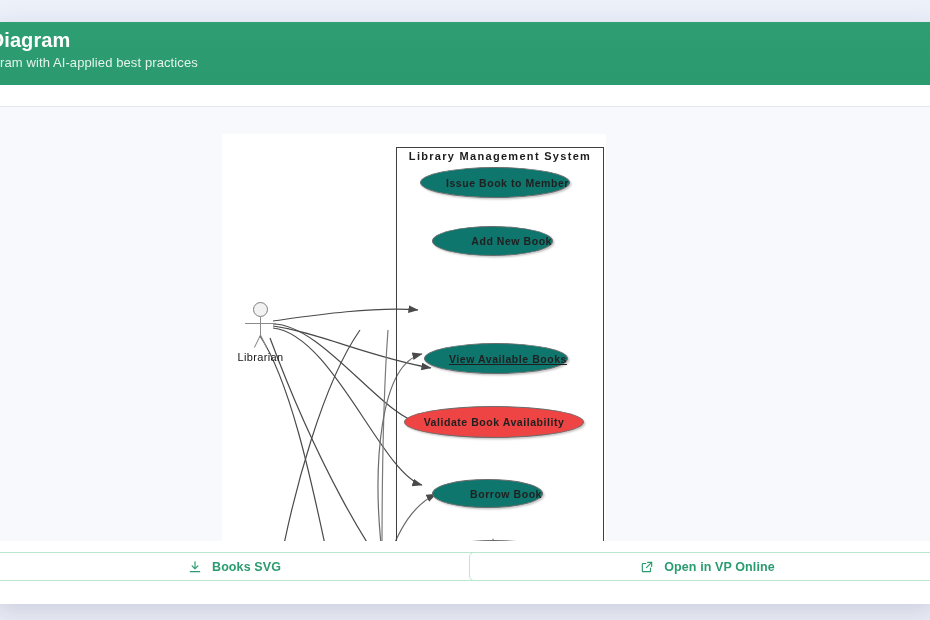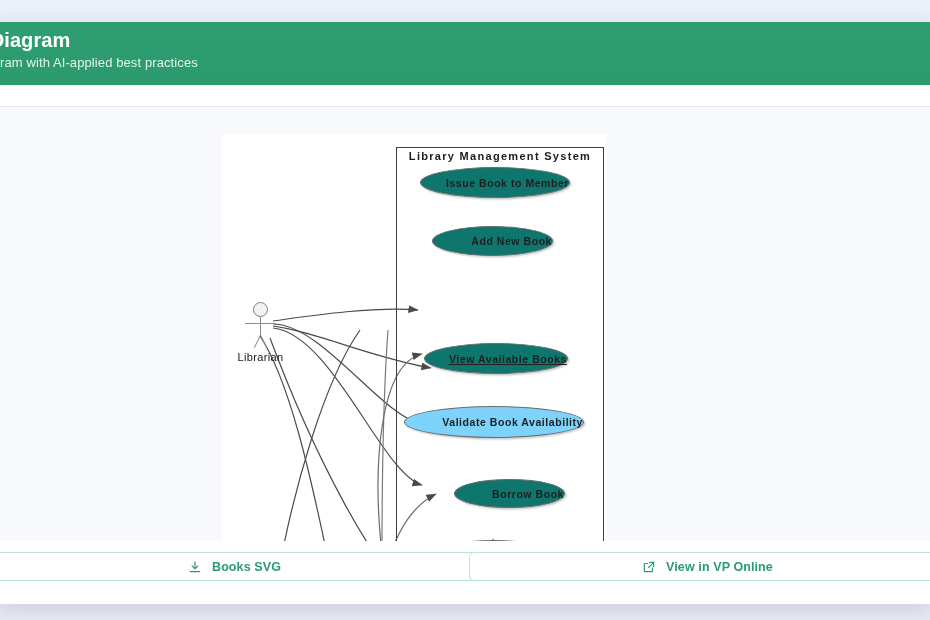--- a/index.html
+++ b/index.html
@@ -71,21 +71,21 @@
     position:absolute;
     border-radius:50%;
     border:1px solid #6c6c6c;
     box-sizing:border-box;
     display:flex;align-items:center;justify-content:center;
     font-size:10.5px;font-weight:bold;color:#1f1f1f;letter-spacing:.55px;
     box-shadow:1.5px 1.5px 2px rgba(0,0,0,.22);
     white-space:nowrap;
   }
   .uc.blue{background:#0f766e;justify-content:flex-end;}
-  .uc.grey{background:#7dd3fc;justify-content:flex-end;}
+  .uc.grey{background:#ef4444;}
 
   
   .actor{position:absolute;}
   .actor .head{
     position:absolute;left:0;top:0;width:15px;height:15px;border-radius:50%;
     border:1.4px solid #7f7f7f;background:#f2f2f2;box-sizing:border-box;
   }
   .actor .body{position:absolute;left:7px;top:15px;width:1.4px;height:19px;background:#8a8a8a;}
   .actor .arms{position:absolute;left:-8px;top:21px;width:31px;height:1.4px;background:#8a8a8a;}
   .actor .legL{position:absolute;left:7px;top:33px;width:1.4px;height:14px;background:#8a8a8a;
@@ -185,21 +185,21 @@
 
 
         <div class="uc blue" style="left:202px;top:209px;width:144px;height:31px;text-decoration:underline;">
           <span>View Available Books</span>
         </div>
 
         <div class="uc grey" style="left:182px;top:272px;width:180px;height:32px;">
           <span>Validate Book Availability</span>
         </div>
 
-        <div class="uc blue" style="left:232px;top:345px;width:111px;height:29px;">
+        <div class="uc blue" style="left:210px;top:345px;width:111px;height:29px;">
           <span>Borrow Book</span>
         </div>
 
         <div class="uc blue" style="left:210px;top:406px;width:124px;height:30px;"></div>
 
       </div>
     </div>
 
     <div class="footer">
 
@@ -215,19 +215,19 @@
       </div>
 
       <div class="btn right">
         <span>
           <svg width="14" height="14" viewBox="0 0 24 24" fill="none" stroke="#2b9b70" stroke-width="2" stroke-linecap="round" stroke-linejoin="round">
             <path d="M13 4h7v7"></path>
               <path d="M20 4l-9 9"></path>
             <path d="M18 14v5a1 1 0 0 1-1 1H5a1 1 0 0 1-1-1V7a1 1 0 0 1 1-1h5"></path>
           </svg>
         </span>
-        <span>View in VP Online</span>
+        <span>Open in VP Online</span>
       </div>
 
     </div>
 
   </div>
 </div>
 
 </body></html>

